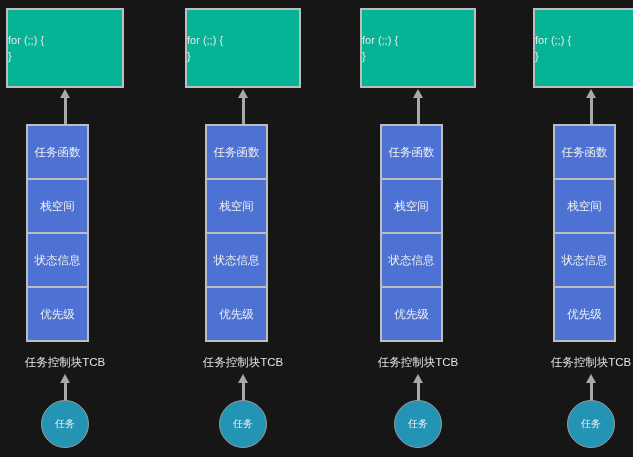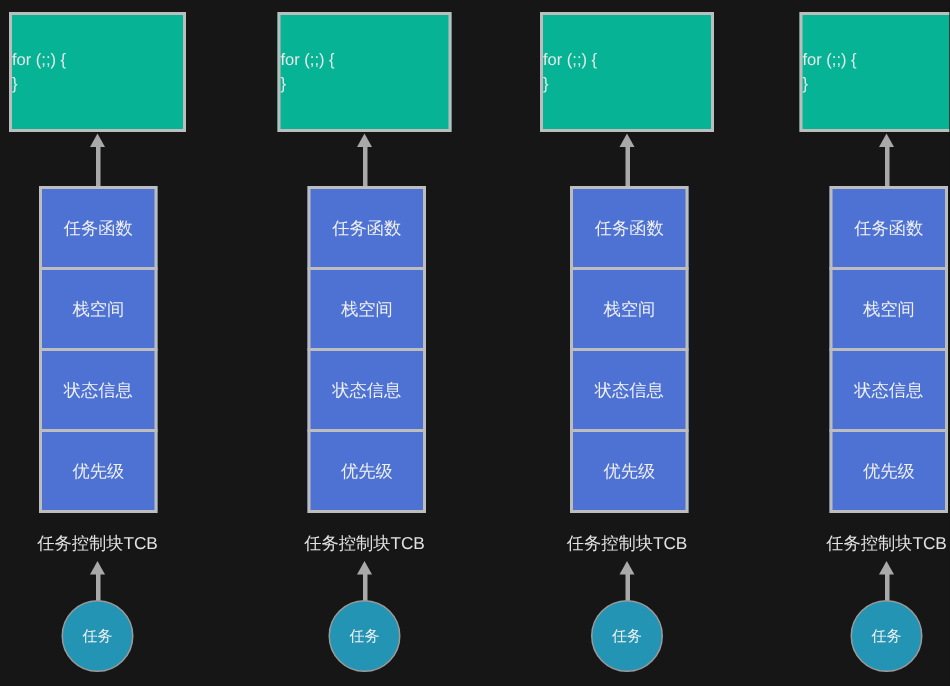--- a/index.html
+++ b/index.html
@@ -57,21 +57,21 @@
     width: 0;
     height: 0;
     border-left: 5.5px solid transparent;
     border-right: 5.5px solid transparent;
     border-bottom: 9px solid #a9a9a9;
   }
   
   .tcb-stack {
     position: absolute;
     top: 124px;
-    width: 79px;
+    width: 63px;
   }
   .tcb-cell {
     height: 56px;
     background: #4d72d3;
     border: 2px solid #bdbdbd;
     box-sizing: border-box;
     margin-bottom: -2px;
     color: #f0f0f0;
     font-size: 11.5px;
     display: flex;

